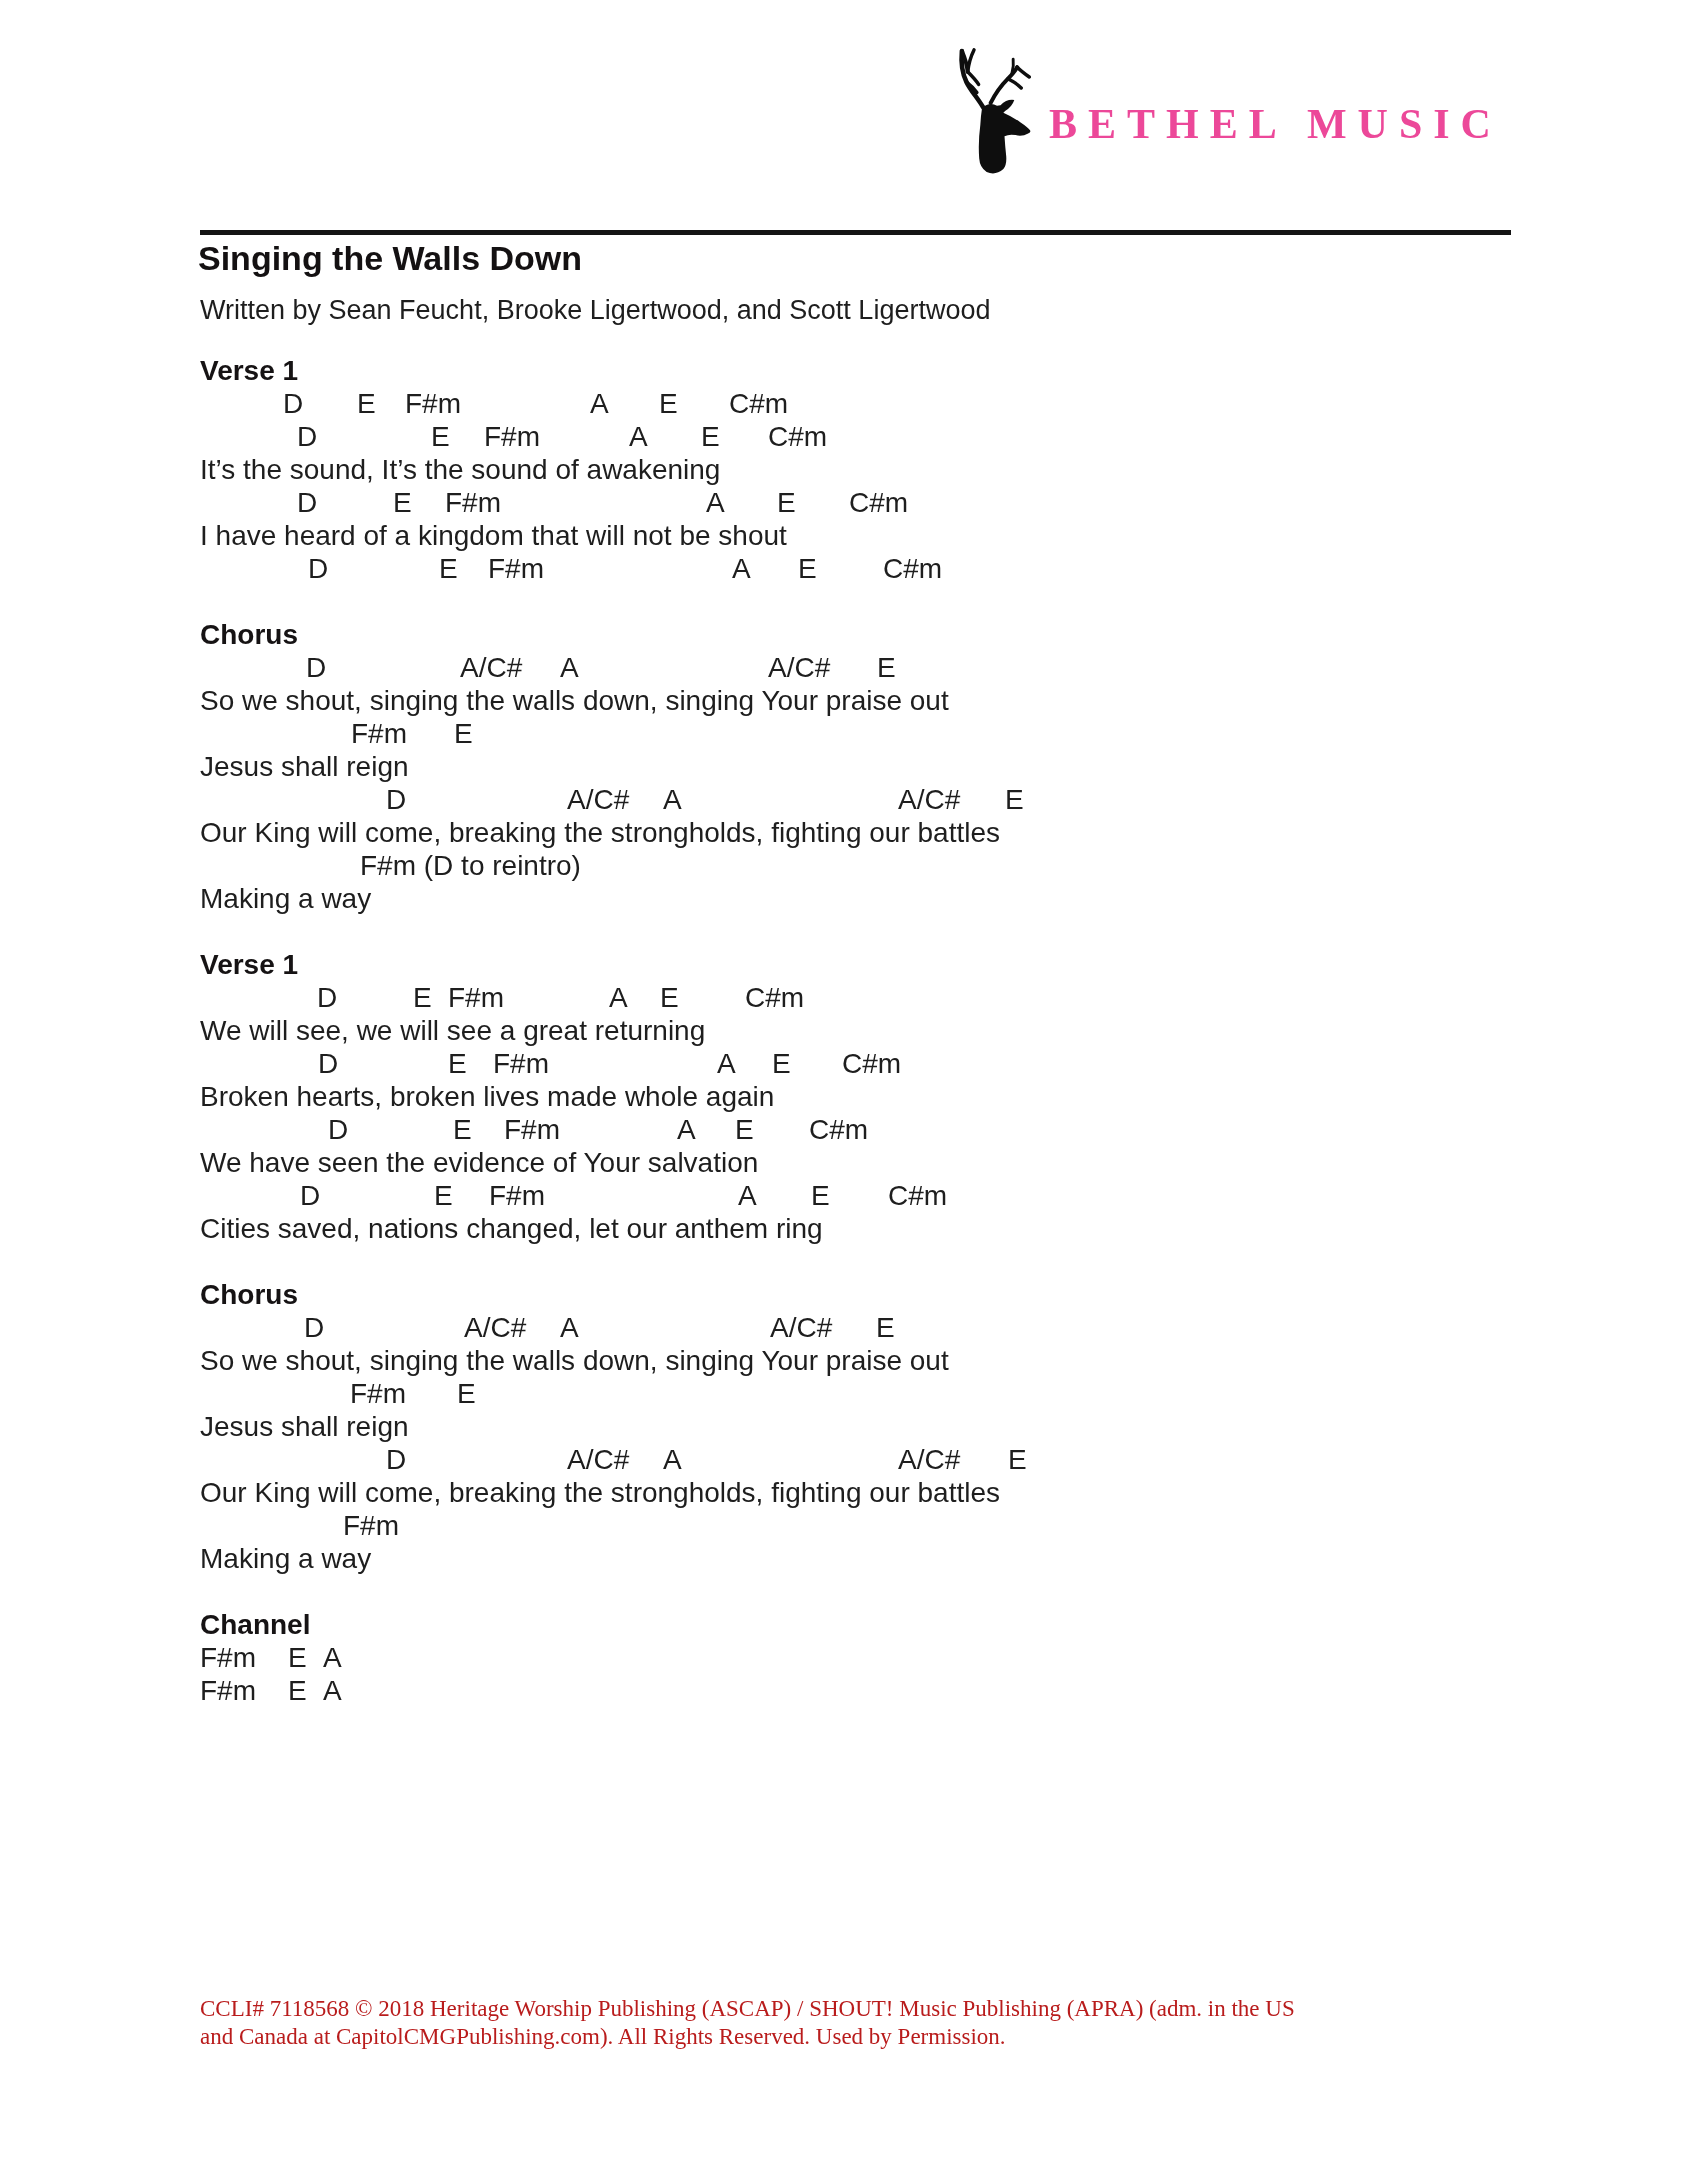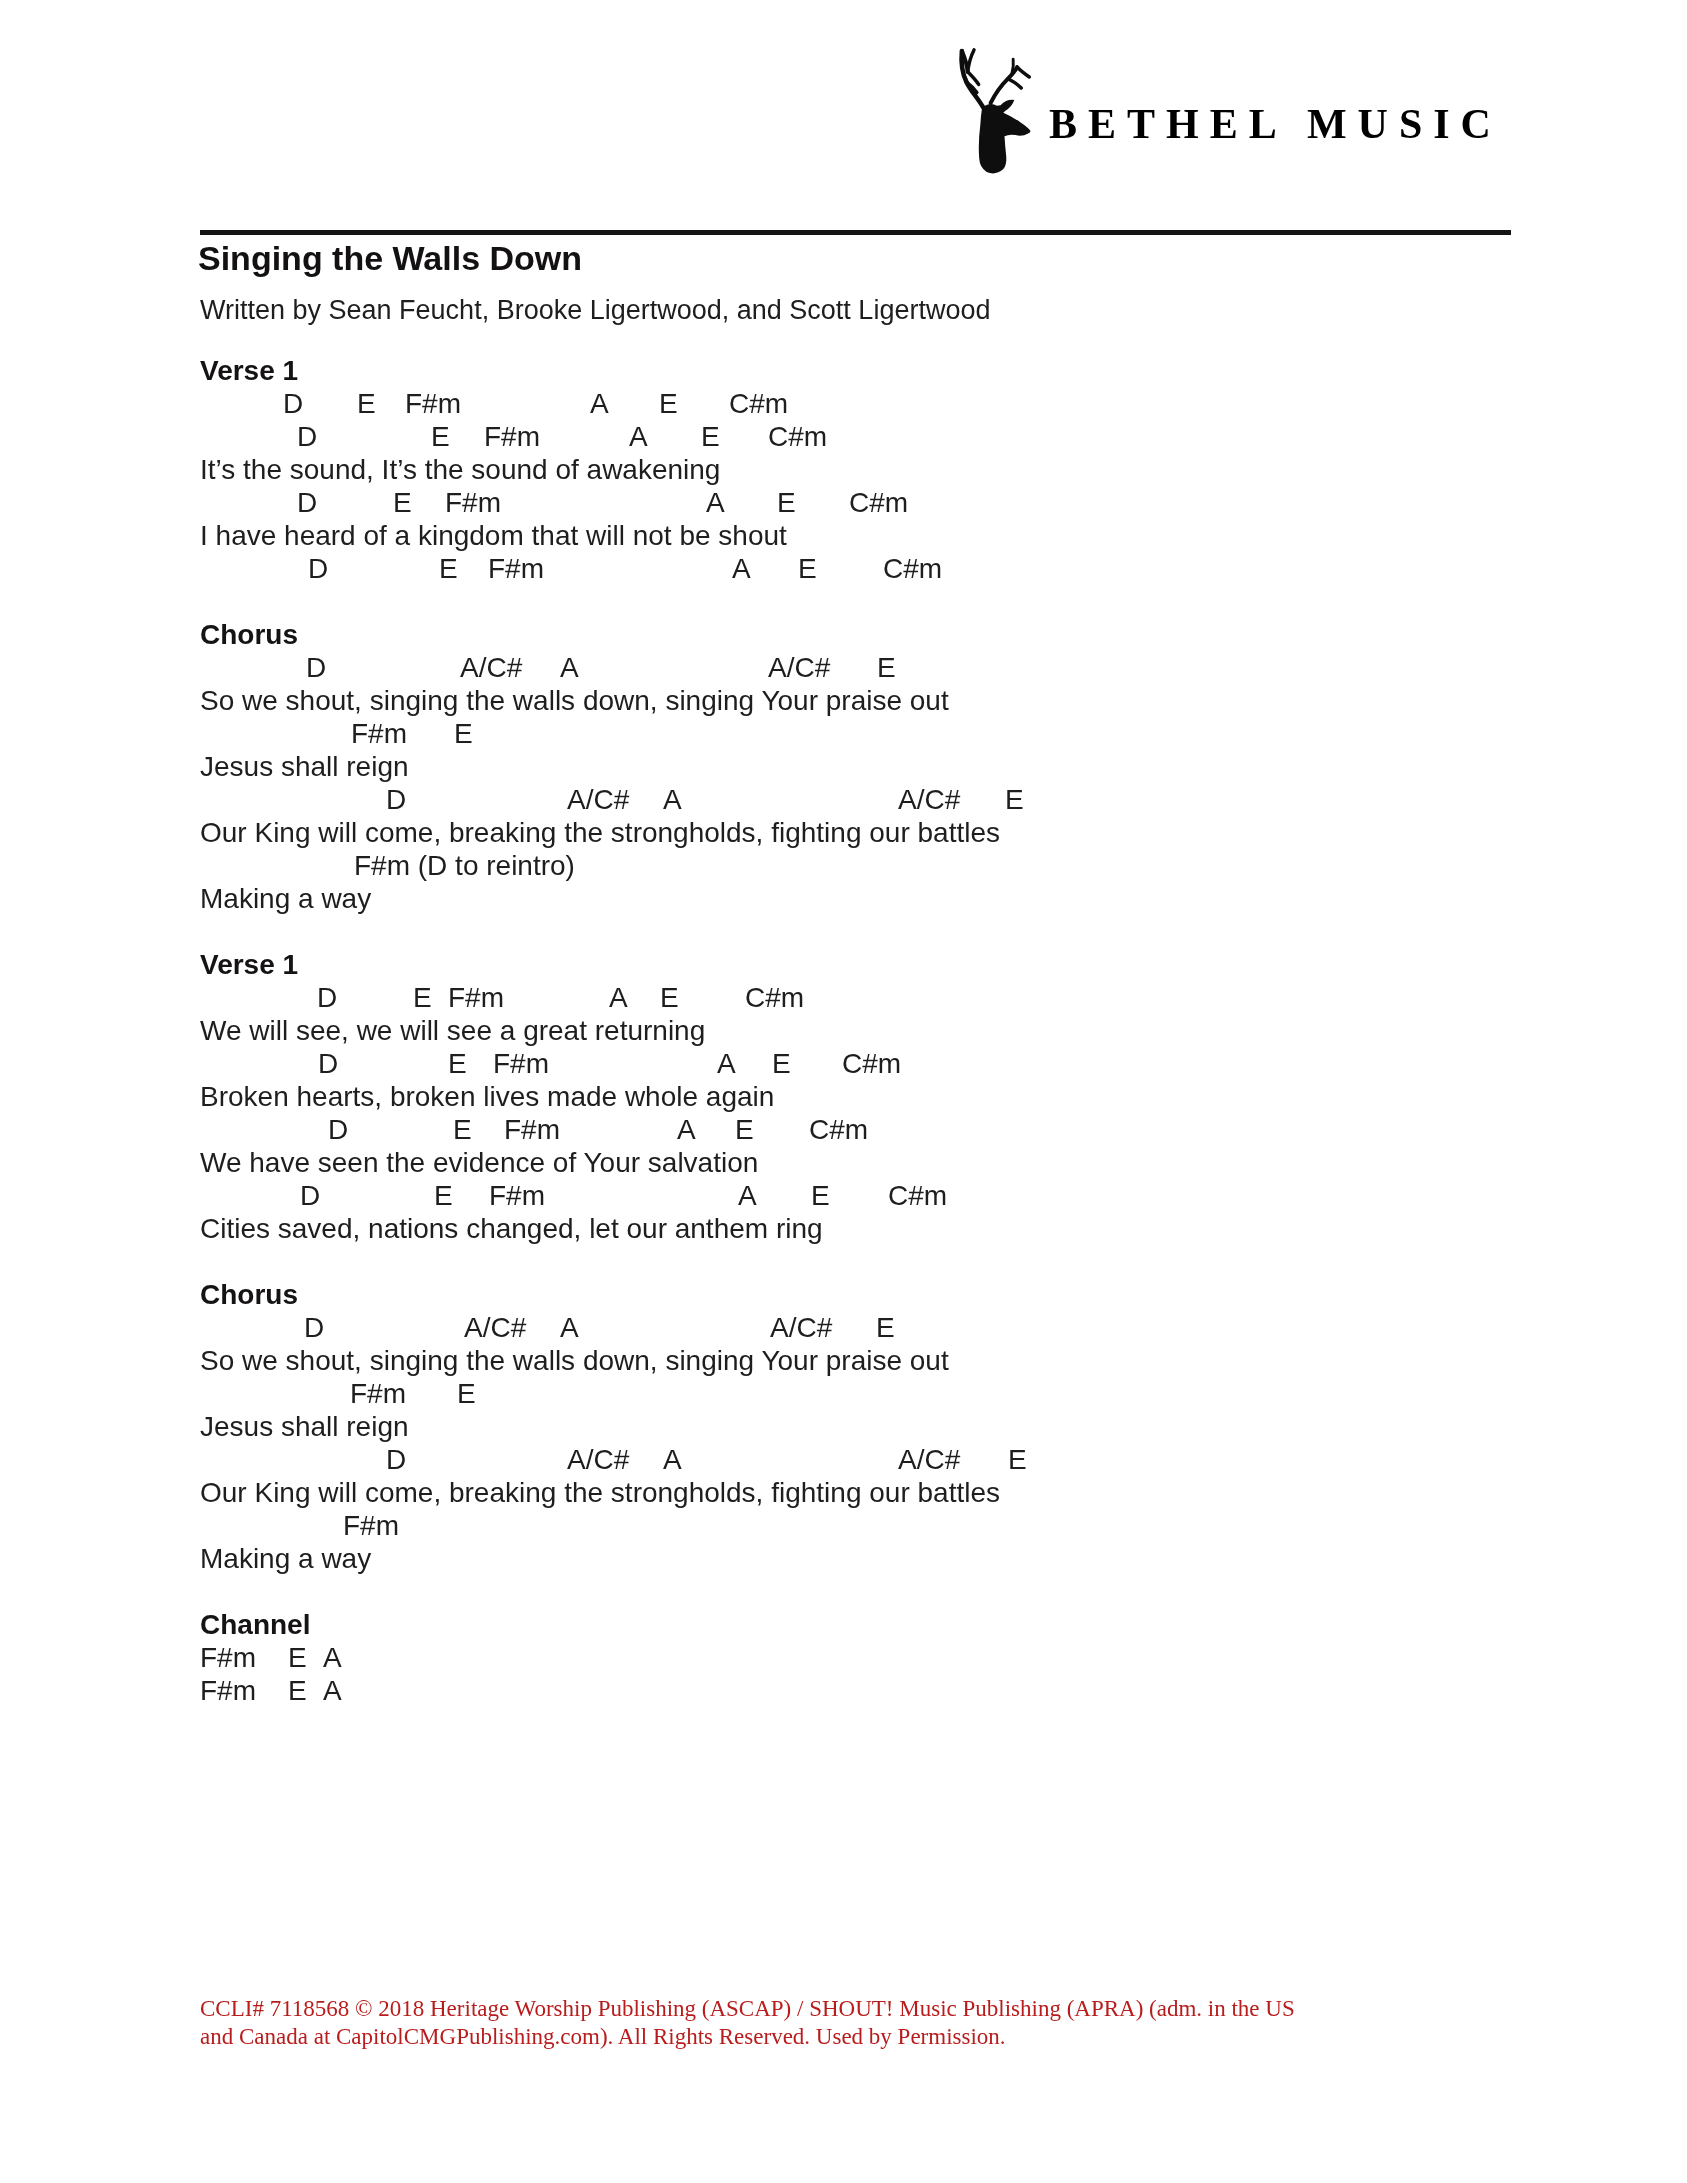--- a/index.html
+++ b/index.html
@@ -4,21 +4,21 @@
 <style>
   html,body{margin:0;padding:0;background:#ffffff;}
   .page{position:relative;width:1687px;height:2183px;background:#ffffff;
         font-family:"Liberation Sans",sans-serif;color:#1e1e1e;overflow:hidden;}
 
   
   .logo{position:absolute;left:955px;top:45px;width:567px;height:136px;}
   .logo svg{position:absolute;left:0;top:0;}
   .brand{position:absolute;left:94px;top:58px;white-space:nowrap;
          font-family:"Liberation Serif",serif;font-weight:700;
-         font-size:42px;line-height:42px;letter-spacing:11px;color:#000000;}
+         font-size:42px;line-height:42px;letter-spacing:11px;color:#ec4899;}
 
   
   .rule{position:absolute;left:200px;top:230px;width:1311px;height:4.6px;background:#141414;}
   .title{position:absolute;left:198px;top:238px;font-size:34px;line-height:41px;
          font-weight:700;color:#141112;}
   .byline{position:absolute;left:200px;top:286px;font-size:27px;line-height:33px;color:#1e1e1e;margin-top:8px;}
 
   
   .sections{position:absolute;left:200px;top:354px;width:1325px;}
   .sec{margin:0 0 33px 0;}
@@ -120,21 +120,21 @@
         <div class="ln lyric-ln">Jesus shall reign</div>
         <div class="ln chord-ln">
           <span class="chord" style="left: 186px;">D</span>
           <span class="chord" style="left: 367px;">A/C#</span>
           <span class="chord" style="left: 463px;">A</span>
           <span class="chord" style="left: 698px;">A/C#</span>
           <span class="chord" style="left: 805px;">E</span>
         </div>
         <div class="ln lyric-ln">Our King will come, breaking the strongholds, fighting our battles</div>
         <div class="ln chord-ln">
-          <span class="chord" style="left: 154px;">F#m (D to reintro)</span>
+          <span class="chord" style="left: 160px;">F#m (D to reintro)</span>
         </div>
         <div class="ln lyric-ln">Making a way</div>
       </div>
       <div class="sec">
         <div class="sec-h">Verse 1</div>
         <div class="ln chord-ln">
           <span class="chord" style="left: 117px;">D</span>
           <span class="chord" style="left: 213px;">E</span>
           <span class="chord" style="left: 248px;">F#m</span>
           <span class="chord" style="left: 409px;">A</span>

